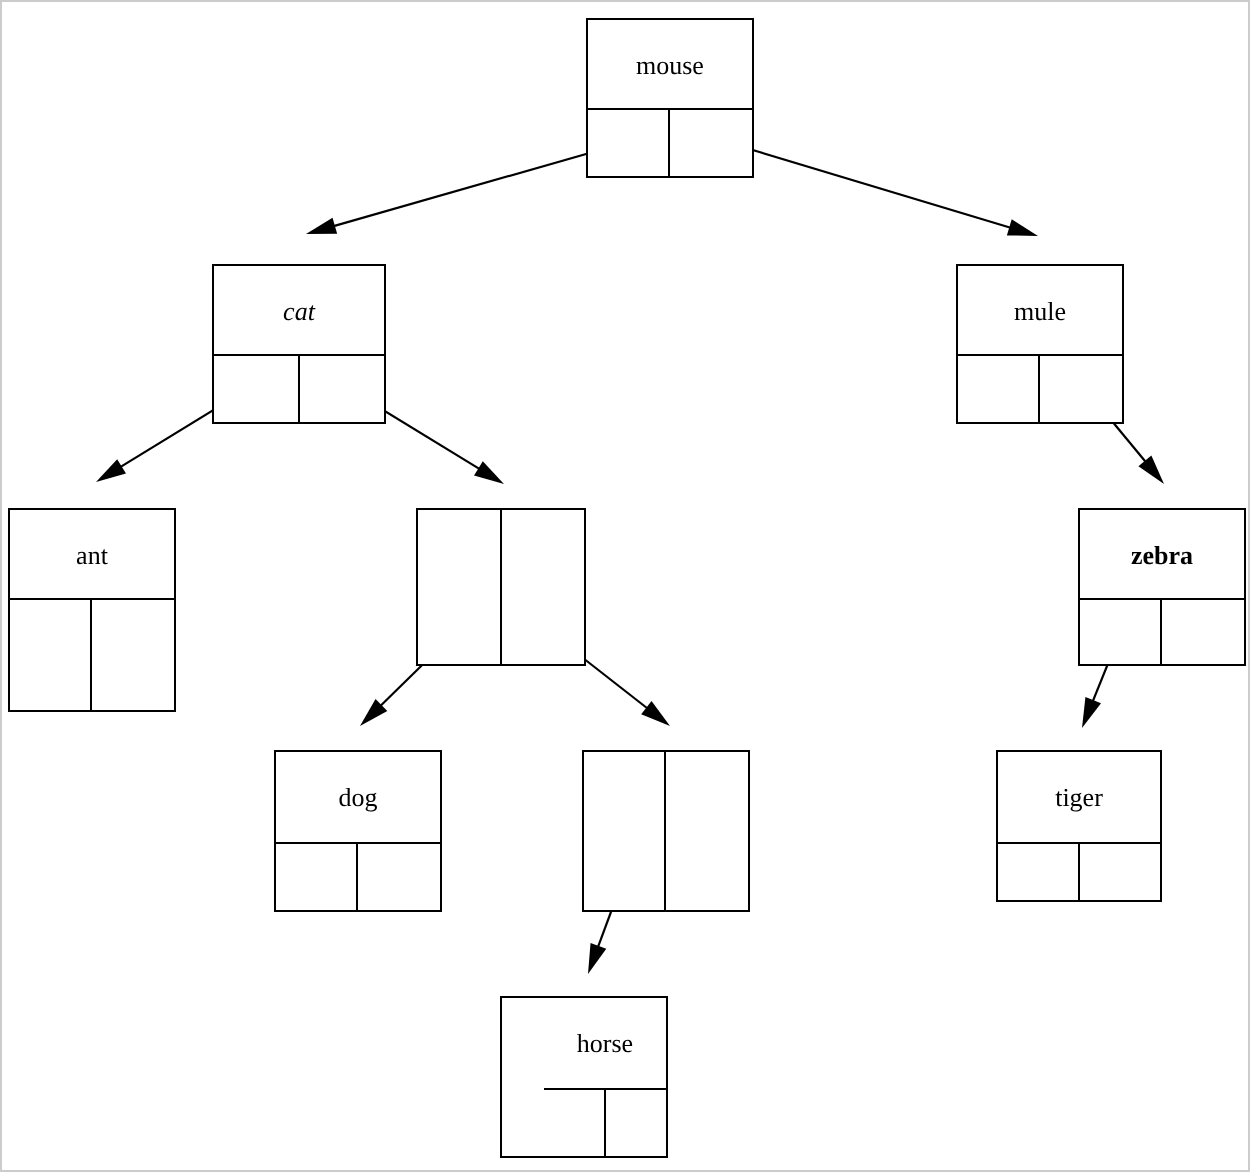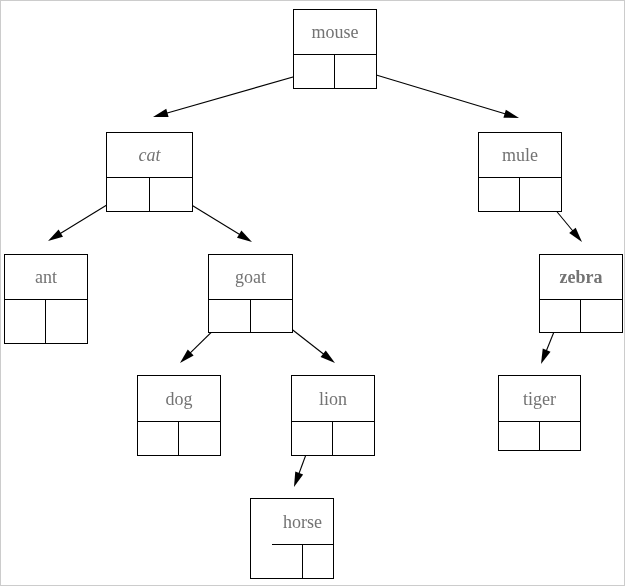--- a/index.html
+++ b/index.html
@@ -31,23 +31,23 @@
     border: 1px solid #000000;
     background: #ffffff;
     display: flex;
     flex-direction: column;
   }
   .node-label {
     flex: 0 0 auto;
     display: flex;
     align-items: center;
     justify-content: center;
-    font-size: 18px;
+    font-size: 13px;
     line-height: 1;
-    color: #737373;
+    color: #000000;
     box-sizing: border-box;
     border-bottom: 1px solid #000000;
   }
   .node-pointers {
     flex: 1 1 auto;
     display: flex;
     box-sizing: border-box;
   }
   .ptr {
     flex: 1 1 50%;
@@ -116,50 +116,48 @@
           <div class="ptr right"></div>
         </div>
       </div>
       <div class="node" style="left: 477px; top: 131px; width: 84px; height: 80px;">
         <div class="node-label" style="height: 45px;">mule</div>
         <div class="node-pointers">
           <div class="ptr left"></div>
           <div class="ptr right"></div>
         </div>
       </div>
-      <div class="node" style="left: 3px; top: 253px; width: 84px; height: 90px;">
+      <div class="node" style="left: 3px; top: 253px; width: 84px; height: 102px;">
         <div class="node-label" style="height: 45px;">ant</div>
         <div class="node-pointers">
           <div class="ptr left"></div>
           <div class="ptr right"></div>
         </div>
       </div>
       <div class="node" style="left: 207px; top: 253px; width: 85px; height: 79px;">
-        <div class="node-label" style="height: 45px;">goat</div>
         <div class="node-pointers">
           <div class="ptr left"></div>
           <div class="ptr right"></div>
         </div>
       </div>
       <div class="node" style="left: 538px; top: 253px; width: 84px; height: 79px; font-weight: bold;">
         <div class="node-label" style="height: 45px;">zebra</div>
         <div class="node-pointers">
           <div class="ptr left"></div>
           <div class="ptr right"></div>
         </div>
       </div>
       <div class="node" style="left: 136px; top: 374px; width: 84px; height: 81px;">
         <div class="node-label" style="height: 46px;">dog</div>
         <div class="node-pointers">
           <div class="ptr left"></div>
           <div class="ptr right"></div>
         </div>
       </div>
       <div class="node" style="left: 290px; top: 374px; width: 84px; height: 81px;">
-        <div class="node-label" style="height: 46px;">lion</div>
         <div class="node-pointers">
           <div class="ptr left"></div>
           <div class="ptr right"></div>
         </div>
       </div>
       <div class="node" style="left: 497px; top: 374px; width: 83px; height: 76px;">
         <div class="node-label" style="height: 46px;">tiger</div>
         <div class="node-pointers">
           <div class="ptr left"></div>
           <div class="ptr right"></div>

